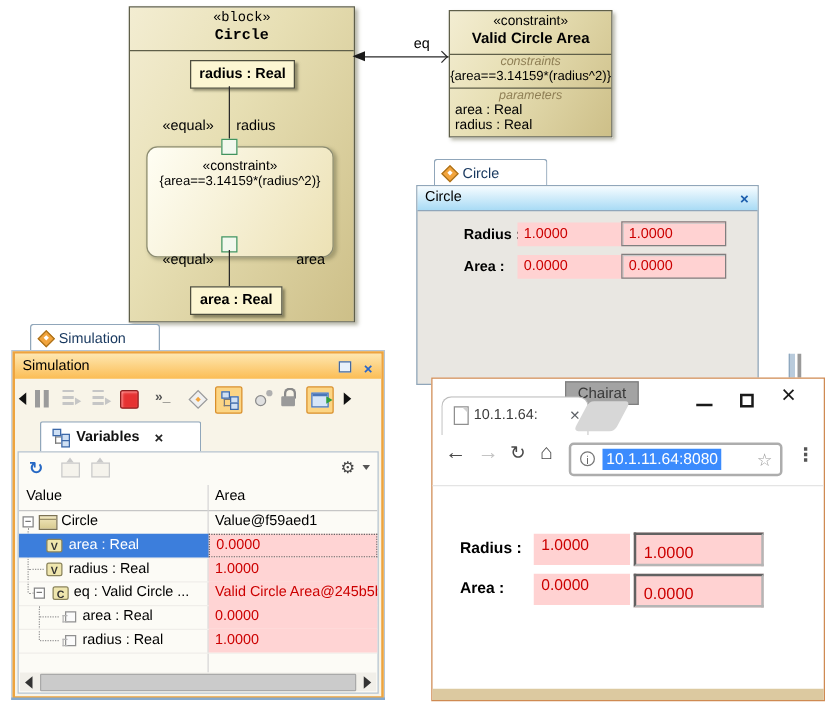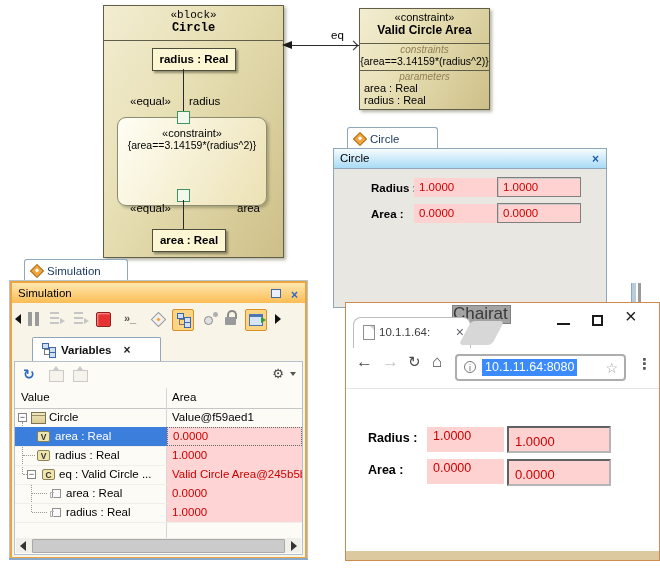--- a/index.html
+++ b/index.html
@@ -148,21 +148,21 @@
   .sb-thumb{position:absolute;left:16px;right:16px;top:1px;height:12px;background:#cbcbcb;
       border:1px solid #a9a9a9;border-radius:1px;}
 
   
   #edge1{left:631px;top:283px;width:4px;height:20px;background:#b9cbdc;border-left:1px solid #8fa8bf;}
   #edge2{left:638px;top:283px;width:3px;height:20px;background:#9a9a9a;}
 
   
   #browser{left:345px;top:302px;width:313px;height:257px;background:#fff;border:1px solid #cf8a52;}
   #bw-tooltip{position:absolute;left:106px;top:2px;width:57px;height:17px;background:#a3a3a3;
-      border:1px solid #7f7f7f;color:#383838;text-align:left;line-height:16px;font-size:17px;}
+      border:1px solid #7f7f7f;color:#383838;text-align:center;line-height:16px;font-size:12px;}
   #bw-min{position:absolute;left:211px;top:20px;width:13px;height:2px;background:#1a1a1a;}
   #bw-max{position:absolute;left:246px;top:12px;width:11px;height:11px;border:2px solid #1a1a1a;box-sizing:border-box;}
   #bw-close{position:absolute;left:279px;top:2px;font-size:20px;color:#1a1a1a;font-weight:normal;}
   #bw-tab{position:absolute;left:7px;top:14px;width:104px;height:30px;background:#fff;
       border:1px solid #bcbcbc;border-bottom:none;border-radius:8px 8px 0 0;padding-left:12px;}
   #bw-page-icon{position:absolute;left:9px;top:7px;width:10px;height:13px;border:1px solid #8f8f8f;background:#fff;}
   #bw-page-icon i{position:absolute;right:0;top:0;width:0;height:0;border-top:4px solid #cfcfcf;border-left:4px solid transparent;}
   #bw-tab-title{position:absolute;left:25px;top:8px;width:56px;overflow:hidden;white-space:nowrap;
       font-size:11.5px;color:#3c3c3c;}
   #bw-tab-close{position:absolute;right:6px;top:6px;color:#5f6368;font-size:14px;}

